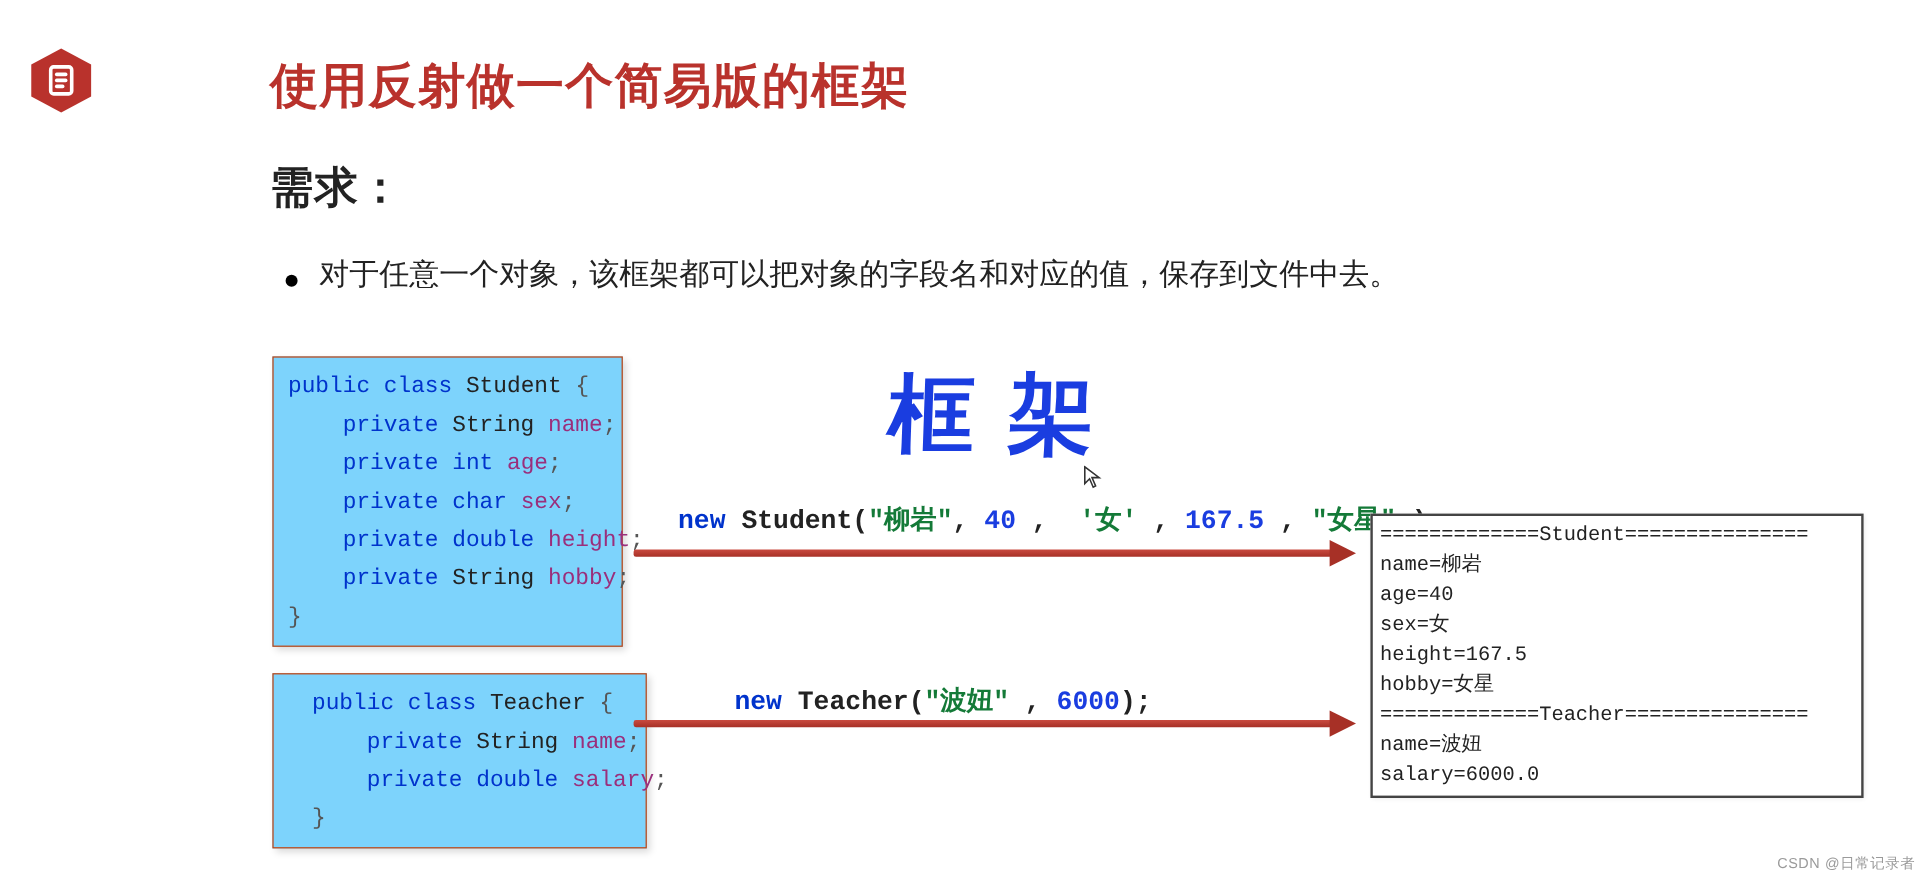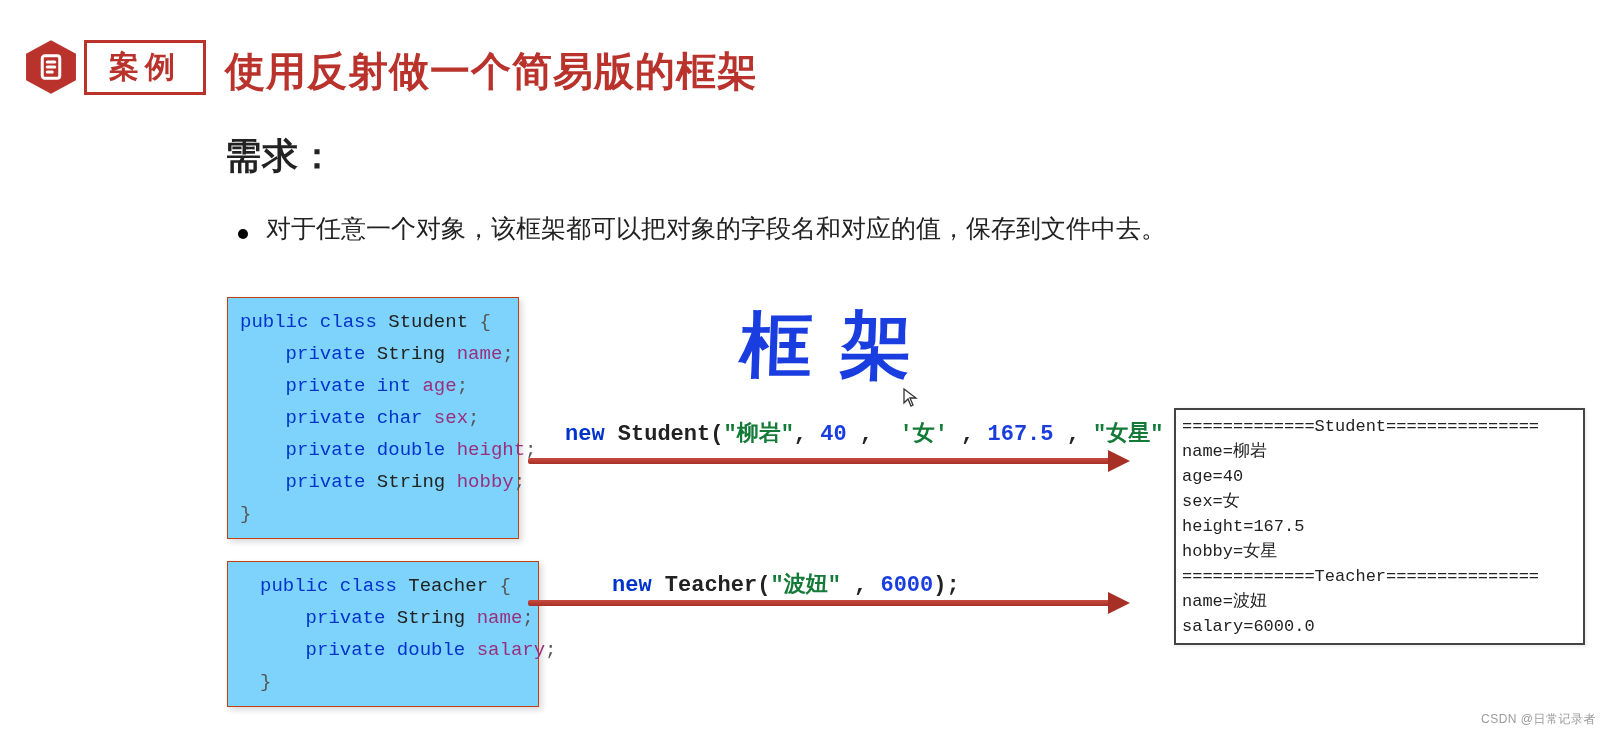--- a/index.html
+++ b/index.html
@@ -160,32 +160,31 @@
   .arrow1 .shaft{ width: 582px;}
   .arrow1 .head { left: 580px;}
   .arrow2 { left: 528px; top: 600px; width:600px;}
   .arrow2 .shaft{ width: 582px;}
   .arrow2 .head { left: 580px;}
 
   
   .output-panel {
     position: absolute;
     left: 1142px;
-    top: 408px;
+    top: 428px;
     width: 395px;
     border: 2px solid #444;
     background: #fff;
     font-family: Consolas, "Courier New", monospace;
     font-size: 17px;
     line-height: 25px;
     padding: 4px 6px 4px 6px;
     box-shadow: 1px 1px 4px rgba(0,0,0,0.1);
     white-space: pre;
     color:#222;
-    margin-left:32px;
   }
 
   .cursor-icon {
     position:absolute;
     left: 903px;
     top: 388px;
     font-size:17px;
     color:#222;
     font-family: Arial, sans-serif;
   }
@@ -210,21 +209,20 @@
     </svg>
     <div class="hex-icon-glyph">
       <svg width="30" height="30" viewBox="0 0 24 24" fill="none" stroke="#ffffff" stroke-width="2.4" stroke-linecap="round" stroke-linejoin="round">
         <rect x="5" y="3" width="14" height="18" rx="2"></rect>
         <line x1="9" y1="8" x2="15" y2="8"></line>
         <line x1="9" y1="12" x2="15" y2="12"></line>
         <line x1="9" y1="16" x2="13" y2="16"></line>
       </svg>
     </div>
   </div>
-  <div class="badge-label-box">案例</div>
 </div>
 
 <div class="title">使用反射做一个简易版的框架</div>
 
 <div class="req-label">需求：</div>
 
 <div class="bullet">
   <span class="dot"></span>
   <span>对于任意一个对象，该框架都可以把对象的字段名和对应的值，保存到文件中去。</span>
 </div>

